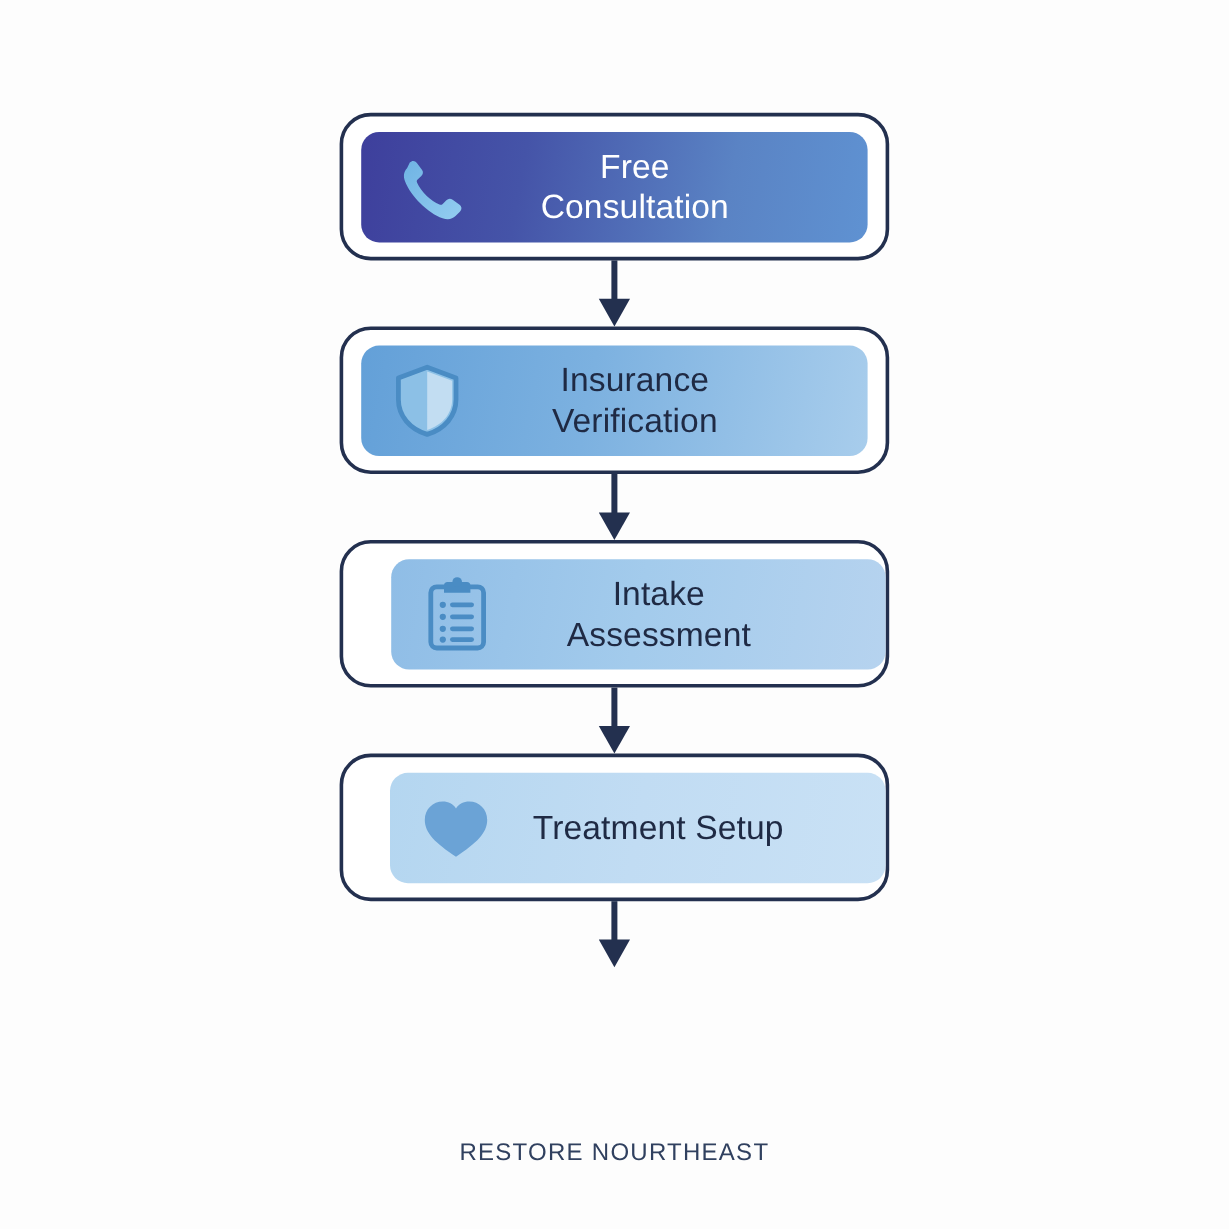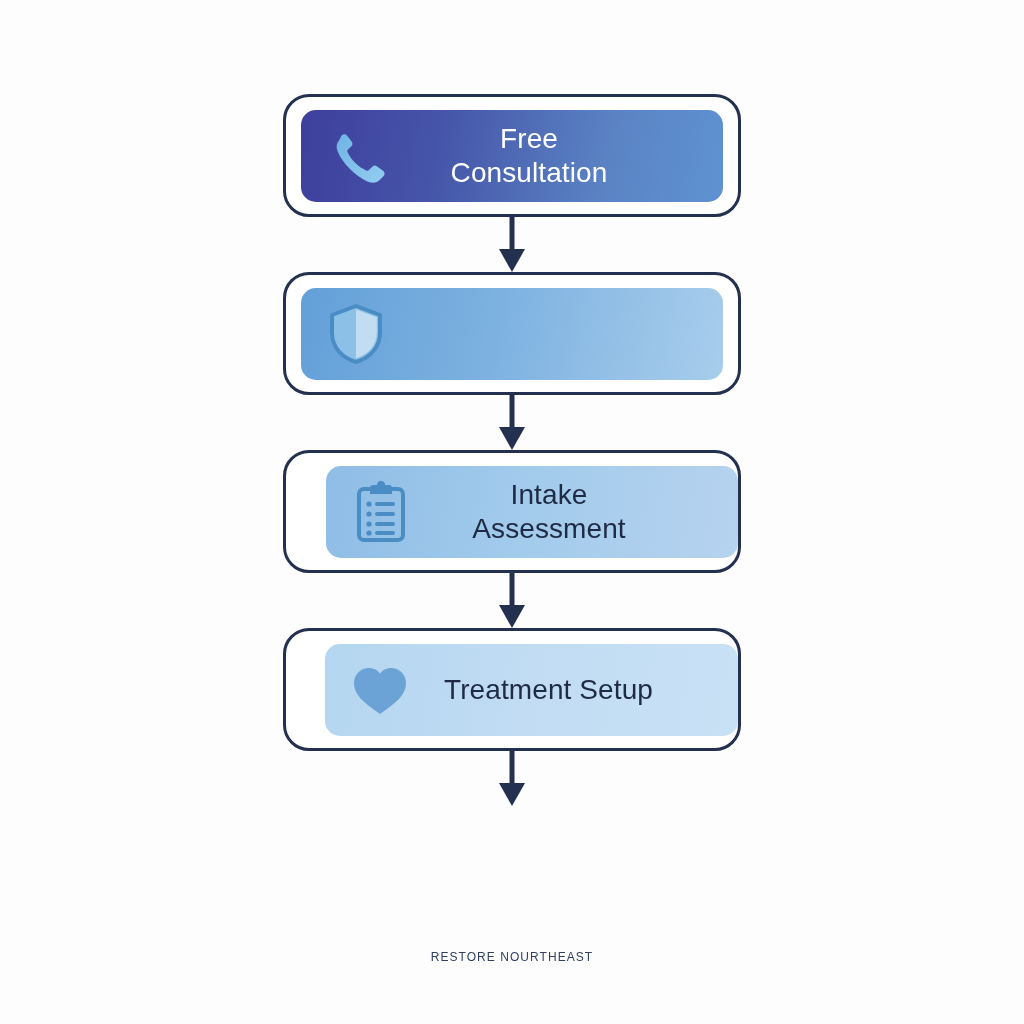--- a/index.html
+++ b/index.html
@@ -120,21 +120,21 @@
     border-top: 23px solid #23304f;
   }
 
   
   .footer-caption {
     position: absolute;
     left: 0;
     right: 0;
     top: 950px;
     text-align: center;
-    font-size: 12px;
+    font-size: 20px;
     letter-spacing: 1.05px;
     color: #30405f;
   }
 </style>
 </head>
 <body>
 
 <div id="flow-root">
 
   <div class="flow-column">
@@ -163,20 +163,22 @@
     </div>
 
     <div class="step-card step-2">
       <div class="step-pill">
         <span class="step-icon">
           <svg width="58" height="62" viewBox="0 0 58 62">
             <path d="M29 3 L53 12 v18c0 13.5-9.4 24.6-24 29C14.4 54.6 5 43.5 5 30V12z" fill="#8cc0e6" stroke="#4a8cc4" stroke-width="4" stroke-linejoin="round"></path>
             <path d="M29 6.5 L49.8 14.3 v15.7c0 11.7-8.1 21.4-20.8 25.3z" fill="#c2ddf2"></path>
           </svg>
         </span>
+        <span class="step-label">Insurance
+Verification</span>
       </div>
     </div>
 
     <div class="connector">
       <span class="shaft"></span>
       <span class="head"></span>
     </div>
 
     <div class="step-card step-3">
       <div class="step-pill">

